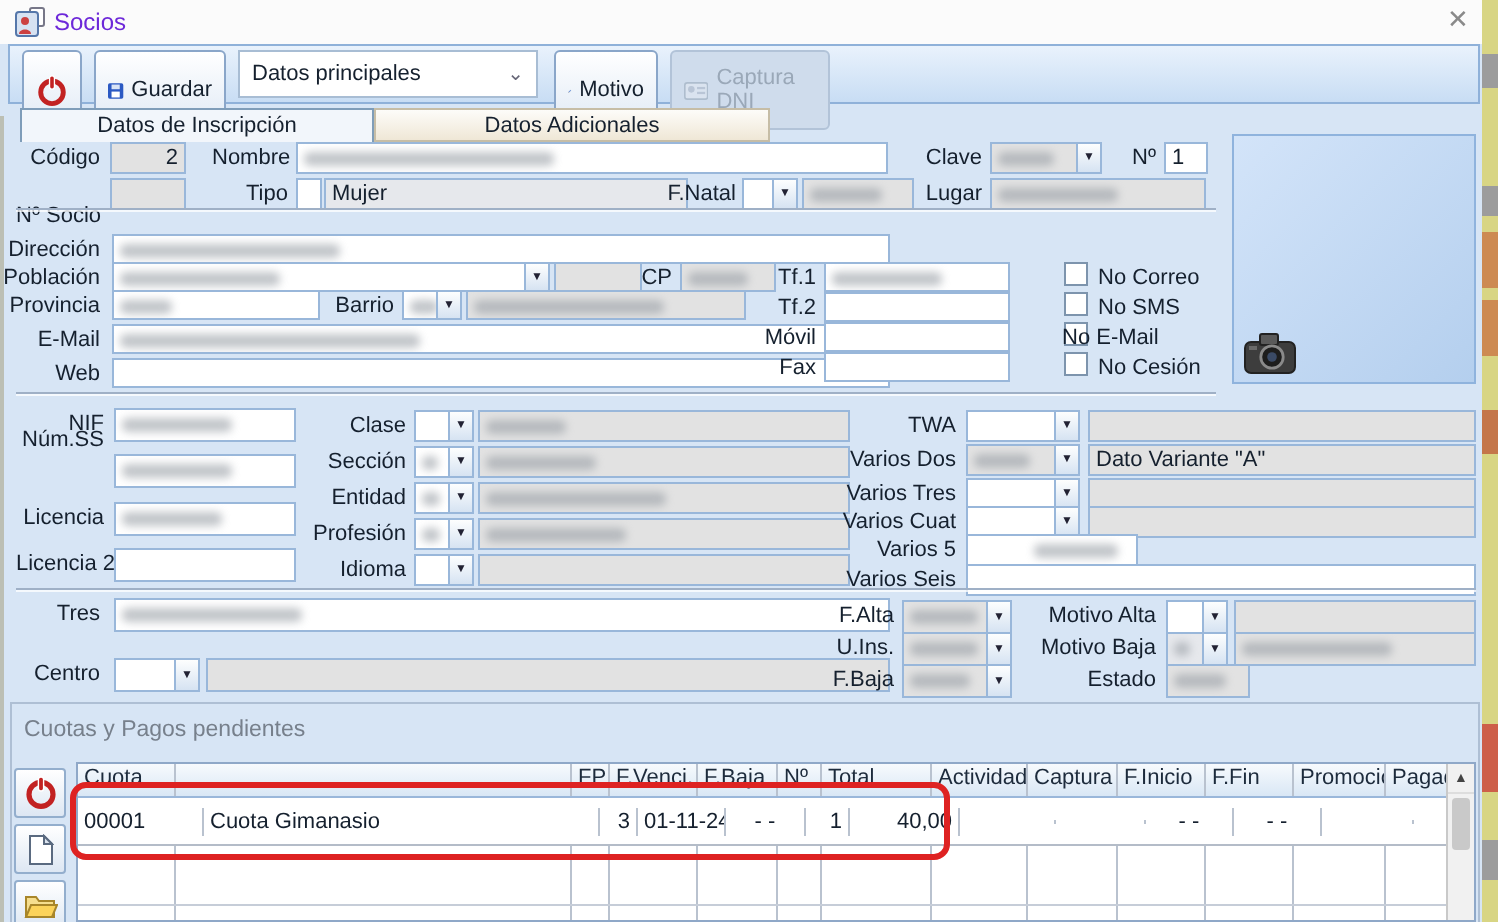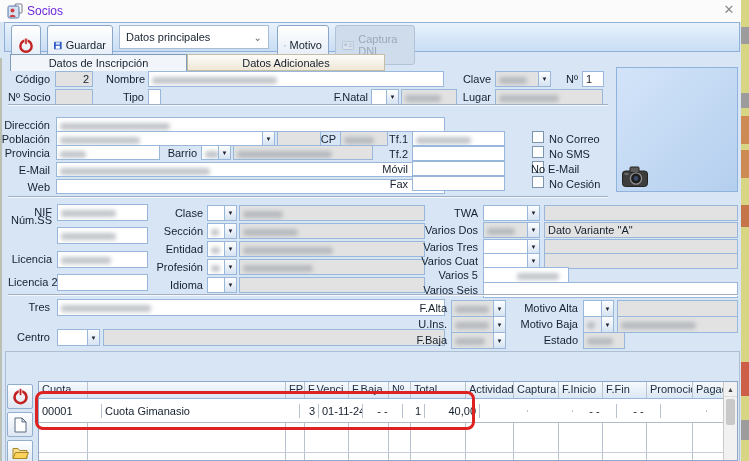--- a/index.html
+++ b/index.html
@@ -107,28 +107,29 @@
         </svg>
       <span>Captura DNI</span>
     </div>
   </div>
 
   <div class="tab active" style="left:10px;width:177px">Datos de Inscripción</div>
   <div class="tab inactive" style="left:187px;width:198px">Datos Adicionales</div>
 
   <div class="lbl" style="left:8px;top:73px;width:42px">Código</div>
   <div class="fld ro ar" style="left:55px;top:71px;width:38px;height:16px;text-align:right">2</div>
-  <div class="lbl" style="left:8px;top:91px;width:24px">Nº Socio</div>
+  <div class="lbl" style="left:8px;top:102px;width:24px">Nº Socio</div>
   <div class="fld ro" style="left:55px;top:89px;width:38px;height:16px"></div>
 
   <div class="lbl" style="left:106px;top:73px;width:38px">Nombre</div>
   <div class="fld" style="left:148px;top:71px;width:296px;height:16px"><span class="redact" style="width:125px"></span></div>
 
   <div class="lbl" style="left:106px;top:91px;width:38px">Tipo</div>
   <div class="fld" style="left:148px;top:89px;width:13px;height:16px"></div>
+  <div class="fld lt" style="left:162px;top:89px;width:182px;height:16px">Mujer</div>
 
   <div class="lbl" style="left:330px;top:91px;width:38px">F.Natal</div>
   <div class="fld" style="left:371px;top:89px;width:28px;height:16px"></div>
   <div class="chev" style="left:386px;top:89px;height:16px">▼</div>
   <div class="fld ro" style="left:401px;top:89px;width:56px;height:16px"><span class="redact" style="width:36px"></span></div>
 
   <div class="lbl" style="left:453px;top:73px;width:38px">Clave</div>
   <div class="fld ro" style="left:495px;top:71px;width:56px;height:16px"><span class="redact" style="width:28px"></span></div>
   <div class="chev" style="left:538px;top:71px;height:16px">▼</div>
   <div class="lbl" style="left:556px;top:73px;width:22px">Nº</div>
@@ -280,20 +281,21 @@
 
   <div class="lbl" style="left:515px;top:318px;width:63px">Motivo Baja</div>
   <div class="fld lt" style="left:583px;top:316px;width:19px;height:17px"><span class="redact" style="width:8px"></span></div>
   <div class="chev" style="left:601px;top:316px;height:17px">▼</div>
   <div class="fld ro" style="left:617px;top:316px;width:121px;height:17px"><span class="redact" style="width:75px"></span></div>
 
   <div class="lbl" style="left:520px;top:334px;width:58px">Estado</div>
   <div class="fld ro" style="left:583px;top:332px;width:42px;height:17px"><span class="redact" style="width:26px"></span></div>
 
   <div class="groupbox"></div>
+  <div class="grouplabel">Cuotas y Pagos pendientes</div>
 
   <div class="tbtn" style="top:384px">
     <svg width="17" height="17" viewBox="0 0 17 17">
         <circle cx="8.5" cy="9.2" r="6" fill="none" stroke="#c22222" stroke-width="2.6"></circle>
         <rect x="7.2" y="0.5" width="2.6" height="7" rx="1.2" fill="#c22222" stroke="#fff" stroke-width="0.7"></rect>
       </svg>
   </div>
   <div class="tbtn" style="top:412px">
     <svg width="14" height="16" viewBox="0 0 14 16">
         <path d="M2 1 h7 l4 4 v10 H2 z" fill="#fff" stroke="#5a6a80"></path>

